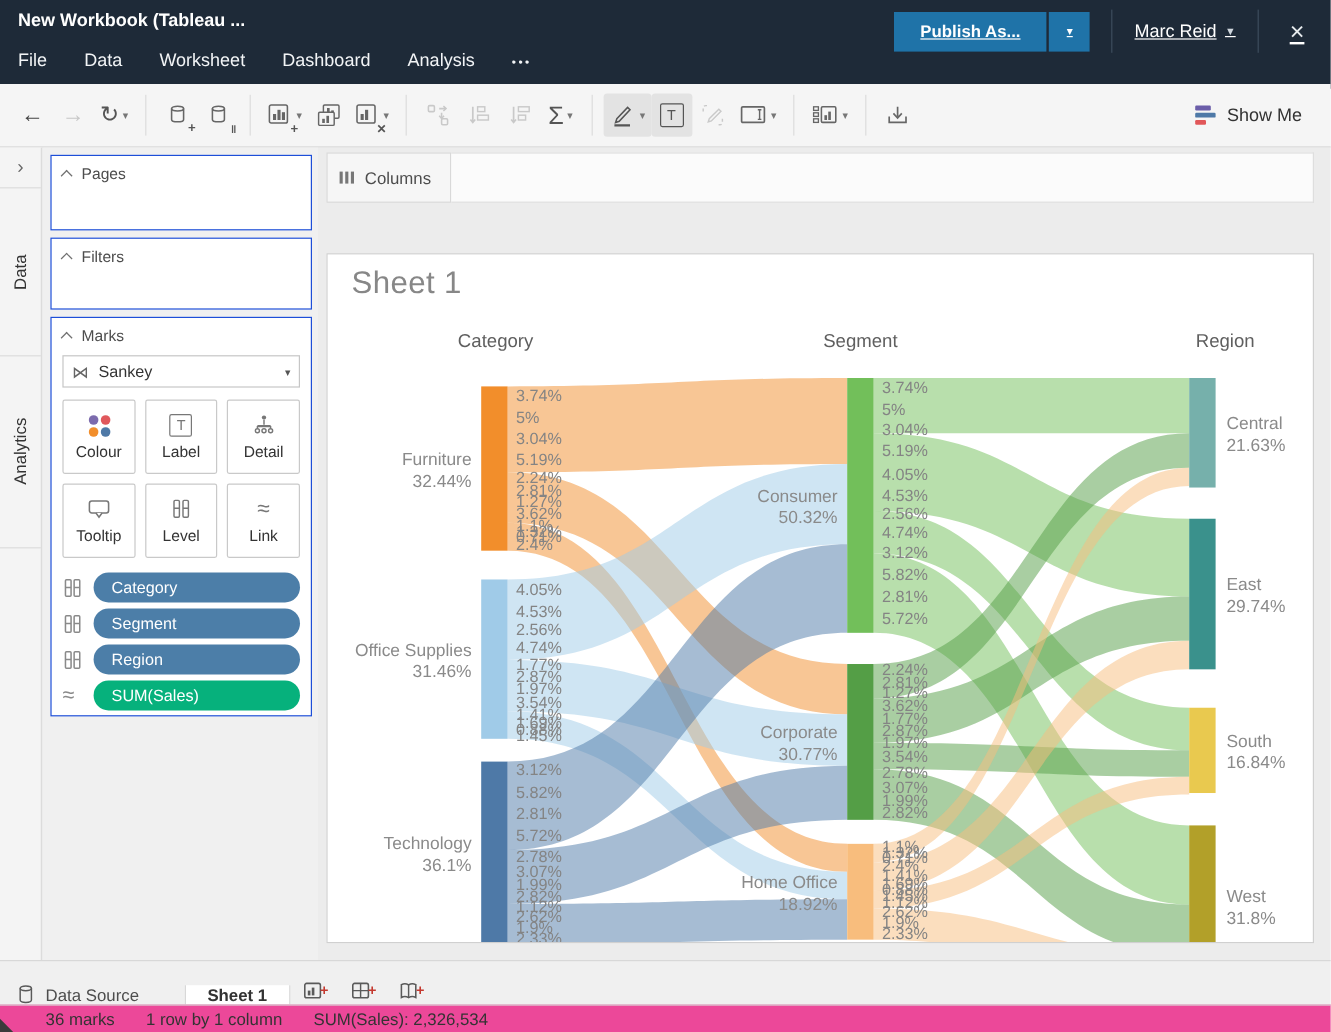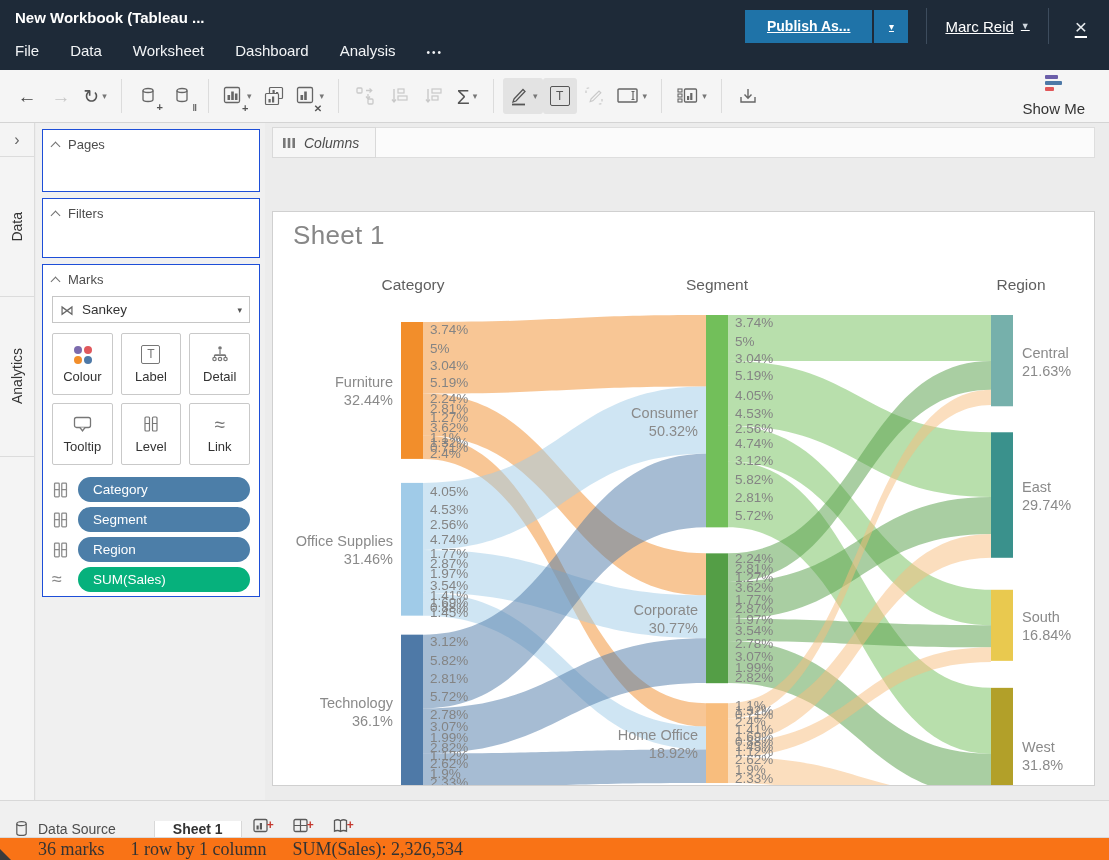--- a/index.html
+++ b/index.html
@@ -23,21 +23,21 @@
 
   
   .toolbar { position:absolute; left:0; top:70px; width:1109px; height:53px; background:#f5f5f5; border-bottom:1px solid #d4d4d4; display:flex; align-items:center; padding:0 10px; }
   .tool { height:36px; min-width:34px; padding:0 5px; display:flex; align-items:center; justify-content:center; gap:3px; border-radius:3px; color:#555; cursor:pointer; }
   .tool.active { background:#e3e3e3; }
   .tool.disabled { color:#c7c7c7; cursor:default; }
   .tool .glyph { font-size:19px; line-height:1; }
   .tool .caret { font-size:9px; color:#777; align-self:center; }
   .tdiv { width:1px; height:34px; background:#dcdcdc; margin:0 9px; }
   .tspacer { flex:1; }
-  .showme { display:flex; align-items:center; gap:9px; margin-right:14px; cursor:pointer;flex-direction:column; }
+  .showme { display:flex; align-items:center; gap:9px; margin-right:14px; cursor:pointer; }
   .showme-icon { display:flex; flex-direction:column; gap:2px; }
   .showme-icon div { height:4px; border-radius:1px; }
   .sm1 { width:13px; background:#6b5ea9; }
   .sm2 { width:17px; background:#4e79a7; }
   .sm3 { width:9px;  background:#e15759; }
   .showme-label { font-size:15px; color:#333; }
   .boxT { width:20px; height:20px; border:1.4px solid currentColor; border-radius:2px; font-size:12px; display:flex; align-items:center; justify-content:center; }
   svg.ticon { display:block; }
   .badge { position:absolute; font-weight:bold; font-size:11px; }
 
@@ -71,40 +71,40 @@
   .approx-glyph { font-size:19px; color:#777; line-height:1; }
 
   .pills { margin-top:12px; }
   .pill-row { display:flex; align-items:center; margin-bottom:5px; height:25px; }
   .pill-icon { width:26px; display:flex; align-items:center; color:#888; }
   .pill { flex:1; height:25px; border-radius:13px; color:#fff; font-size:13.5px; display:flex; align-items:center; padding-left:15px; cursor:pointer; }
   .pill.dim { background:#4c7ea8; }
   .pill.meas { background:#06b17c; }
 
   
-  .shelf { position:absolute; left:272px; width:823px; height:31px; display:flex;font-style:italic; }
+  .shelf { position:absolute; left:272px; width:823px; height:42px; display:flex; }
   .shelf-label { width:104px; background:#f6f6f6; border:1px solid #d9d9d9; display:flex; align-items:center; gap:8px; padding:0 9px; font-size:14px; color:#4d4d4d; }
   .shelf-field { flex:1; background:#fbfbfb; border:1px solid #dedede; border-left:none; }
   .shelf-cols { top:4px; }
   .shelf-rows { top:45px; }
 
   .sheet-card { position:absolute; left:272px; top:88px; width:823px; height:575px; background:#fff; border:1px solid #d0d0d0; overflow:hidden; }
   .sheet-title { position:absolute; left:20px; top:8px; font-size:26px; font-weight:300; color:#878787; letter-spacing:.3px; }
   .col-header { position:absolute; top:64px; width:160px; text-align:center; font-size:15.5px; color:#5f5f5f; }
   #hdr-cat { left:60px; } #hdr-seg { left:364px; } #hdr-reg { left:668px; }
   #sankey-svg { position:absolute; left:0; top:0; }
 
   
   .tabbar { position:absolute; left:0; top:800px; width:1109px; height:37px; background:#f0f0f0; border-top:1px solid #d8d8d8; display:flex; align-items:flex-end; }
   .ds-tab { display:flex; align-items:center; gap:9px; padding:0 38px 0 14px; font-size:14px; color:#4d4d4d; cursor:pointer; }
   .sheet-tab { background:#fff; border-left:1px solid #d8d8d8; border-right:1px solid #d8d8d8; display:flex; align-items:center; padding:0 18px; font-size:14px; font-weight:bold; color:#333; cursor:pointer; }
   .newtab-btn { width:40px; display:flex; align-items:center; justify-content:center; cursor:pointer; position:relative; }
   .plus-badge { position:absolute; font-size:12px; font-weight:bold; color:#c4392f; right:8px; bottom:5px; }
 
-  .statusbar { position:absolute; left:0; top:837px; width:1109px; height:23px; background:#f97316; border-top:1px solid #dadada; display:flex; align-items:center; gap:26px; padding-left:38px; font-size:18px; color:#333;font-family:Liberation Serif, serif; }
+  .statusbar { position:absolute; left:0; top:837px; width:1109px; height:23px; background:#ec4899; border-top:1px solid #dadada; display:flex; align-items:center; gap:26px; padding-left:38px; font-size:14px; color:#333; }
   .corner-wedge { position:absolute; left:0; bottom:0; width:0; height:0; border-left:11px solid #3b3b3b; border-top:11px solid transparent; }
 </style>
 </head>
 <body>
 
 <div class="titlebar">
   <div class="wb-title">New Workbook (Tableau ...</div>
   <div class="menubar">
     <span class="menu-item">File</span>
     <span class="menu-item">Data</span>

